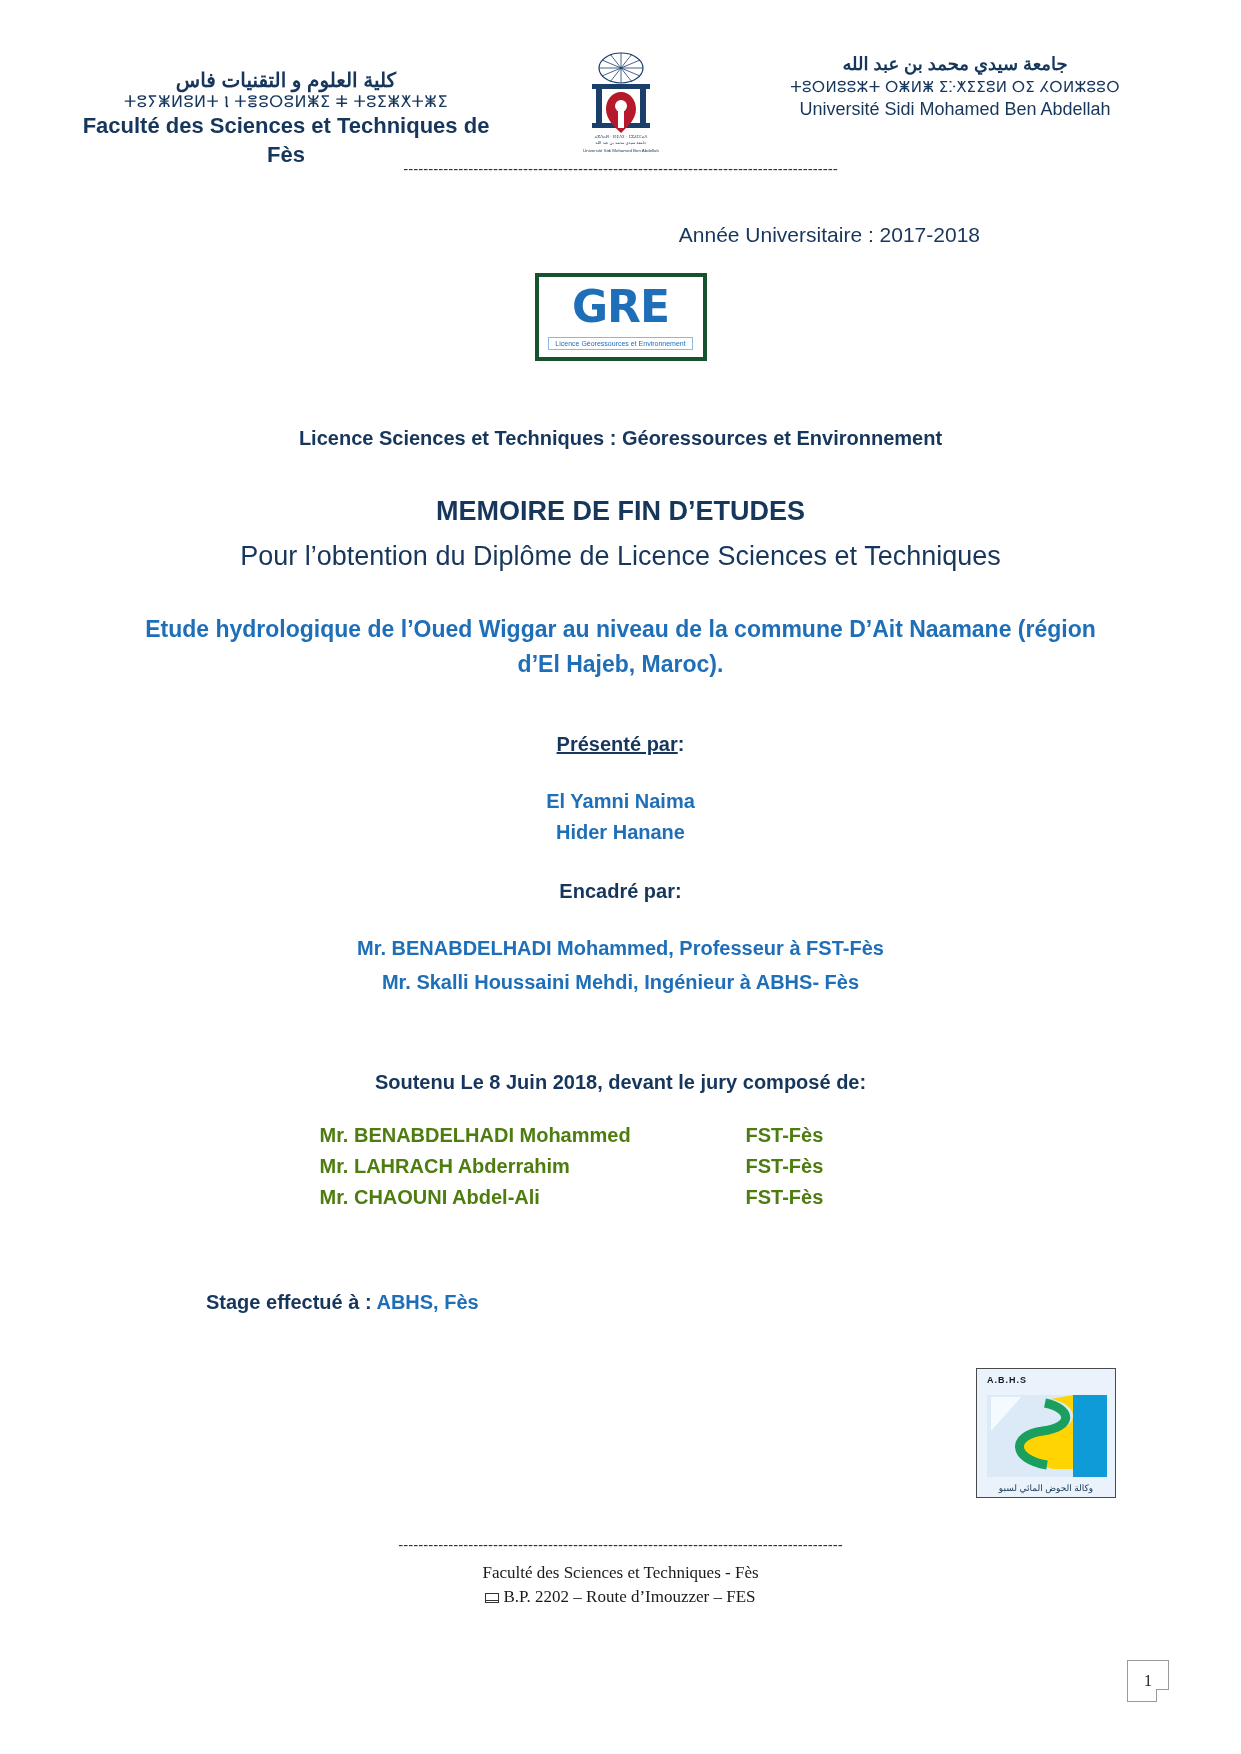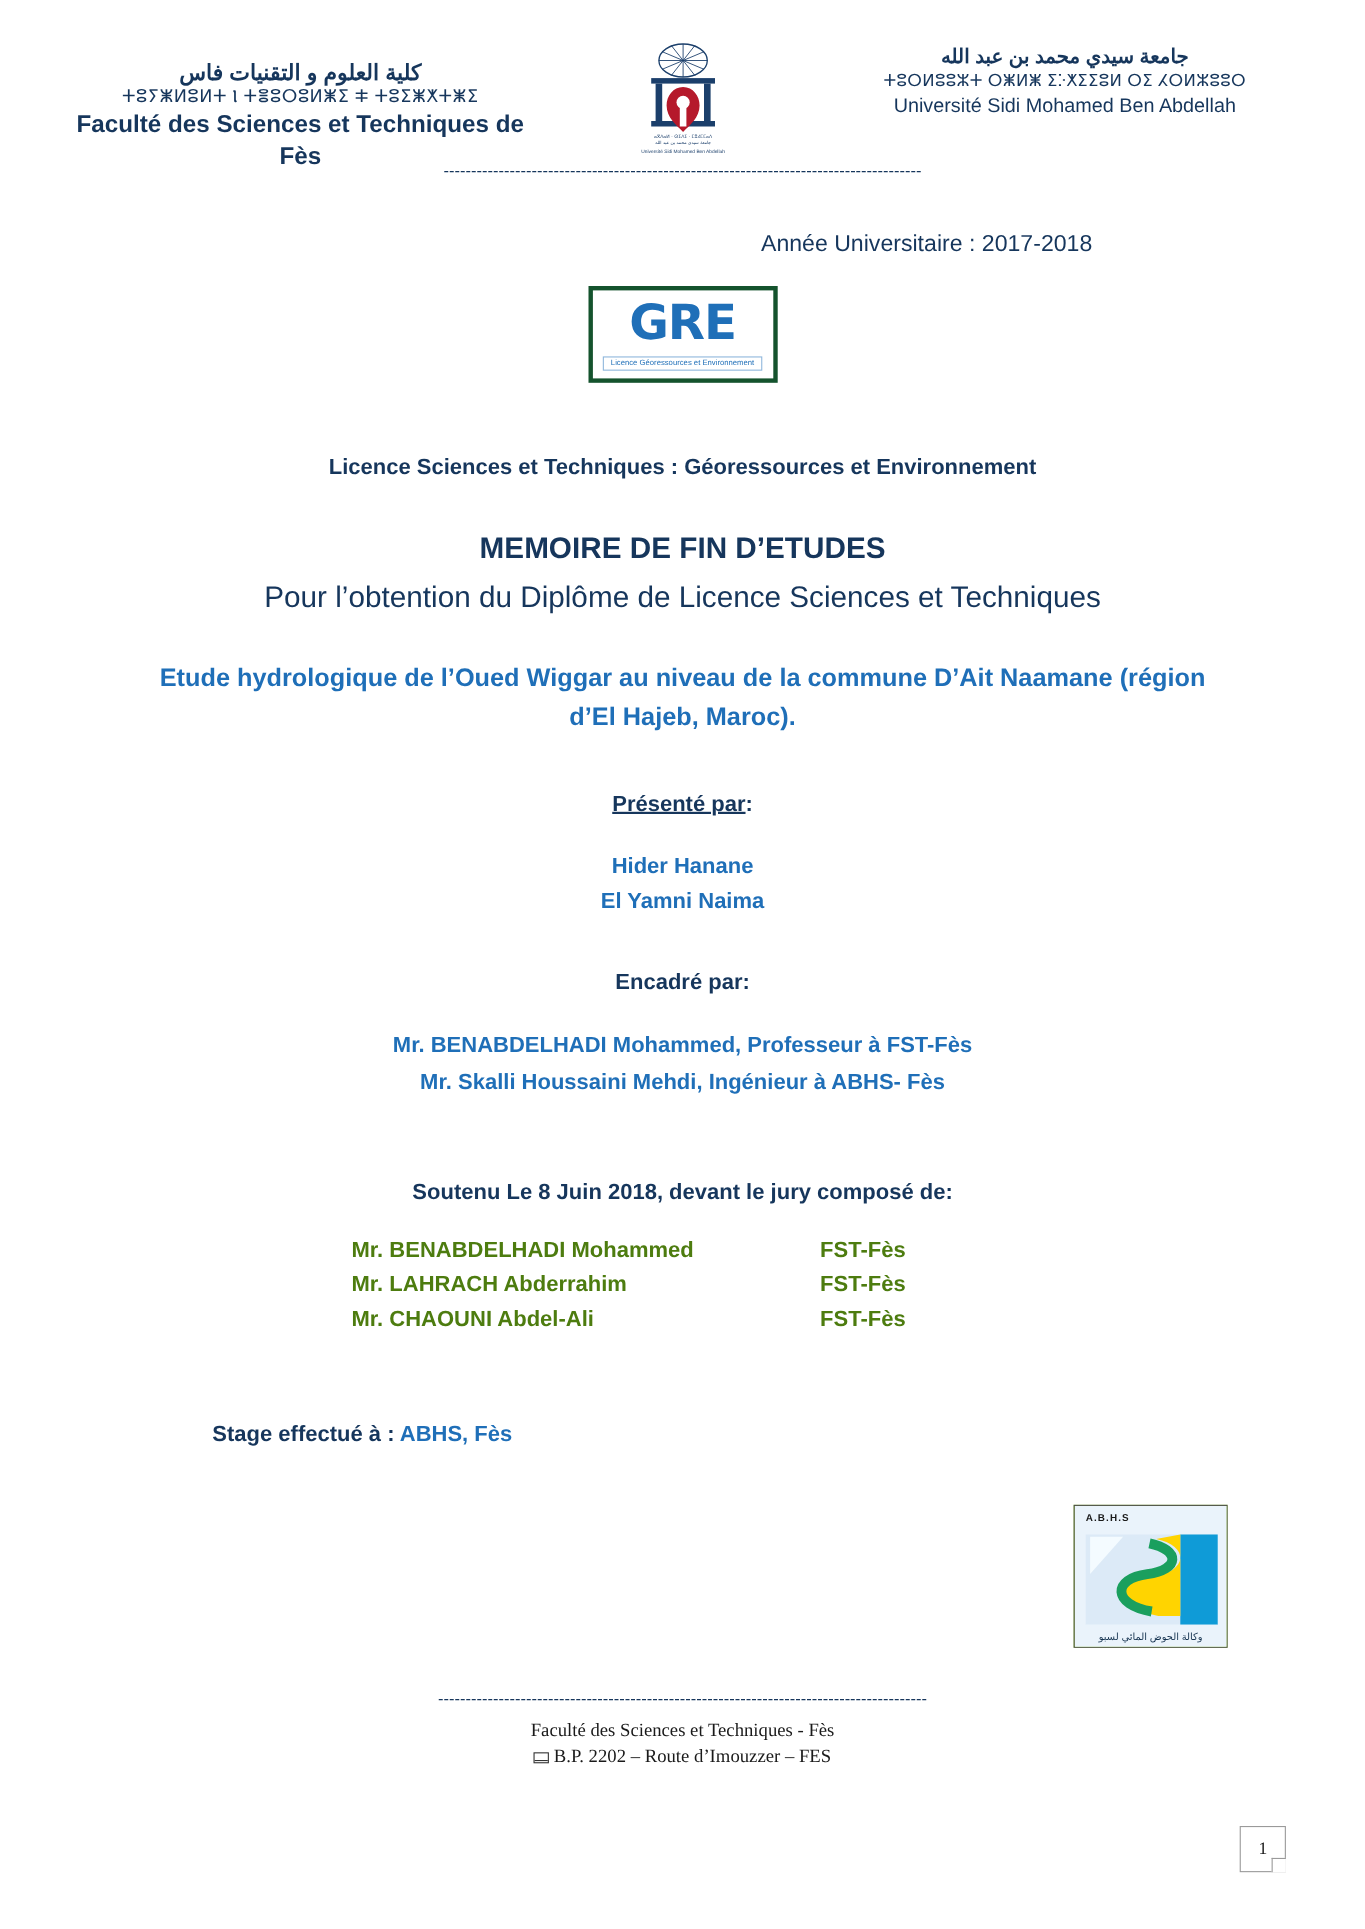--- a/index.html
+++ b/index.html
@@ -10,21 +10,21 @@
     background: #ffffff;
     font-family: "Liberation Sans", sans-serif;
     color: #1a1a1a;
     position: relative;
     overflow: hidden;
   }
   .page {
     position: relative;
     width: 1241px;
     height: 1754px;
-    padding: 3px;
+    padding: 16px;
   }
 
   
   .header {
     position: relative;
     height: 140px;
     padding: 14px 60px 0 60px;
     display: flex;
     align-items: flex-start;
     justify-content: space-between;
@@ -188,21 +188,21 @@
   .authors {
     margin-top: 30px;
     text-align: center;
     font-size: 20px;
     font-weight: bold;
     color: #1f6fb8;
     line-height: 1.55;
   }
 
   .label-u2 {
-    margin-top: 47px;
+    margin-top: 32px;
     text-align: center;
     font-size: 20px;
     font-weight: bold;
     color: #16365c;
   }
 
   .supervisors {
     margin-top: 28px;
     text-align: center;
     font-size: 20px;
@@ -412,22 +412,22 @@
 
   <div class="memoire">MEMOIRE DE FIN D’ETUDES</div>
   <div class="pour">Pour l’obtention du Diplôme de Licence Sciences et Techniques</div>
 
   <div class="title">Etude hydrologique de l’Oued Wiggar au niveau de la commune D’Ait Naamane (région d’El Hajeb, Maroc).</div>
 
   <div class="label-u">
     <span class="ul">Présenté par</span><span>:</span>
   </div>
   <div class="authors">
+    <div>El Yamni Naima</div>
     <div>Hider Hanane</div>
-    <div>El Yamni Naima</div>
   </div>
 
   <div class="label-u2">
     <span class="ul">Encadré par</span><span>:</span>
   </div>
   <div class="supervisors">
     <div>Mr. BENABDELHADI Mohammed, Professeur à FST-Fès</div>
     <div>Mr. Skalli Houssaini Mehdi, Ingénieur à ABHS- Fès</div>
   </div>
 

